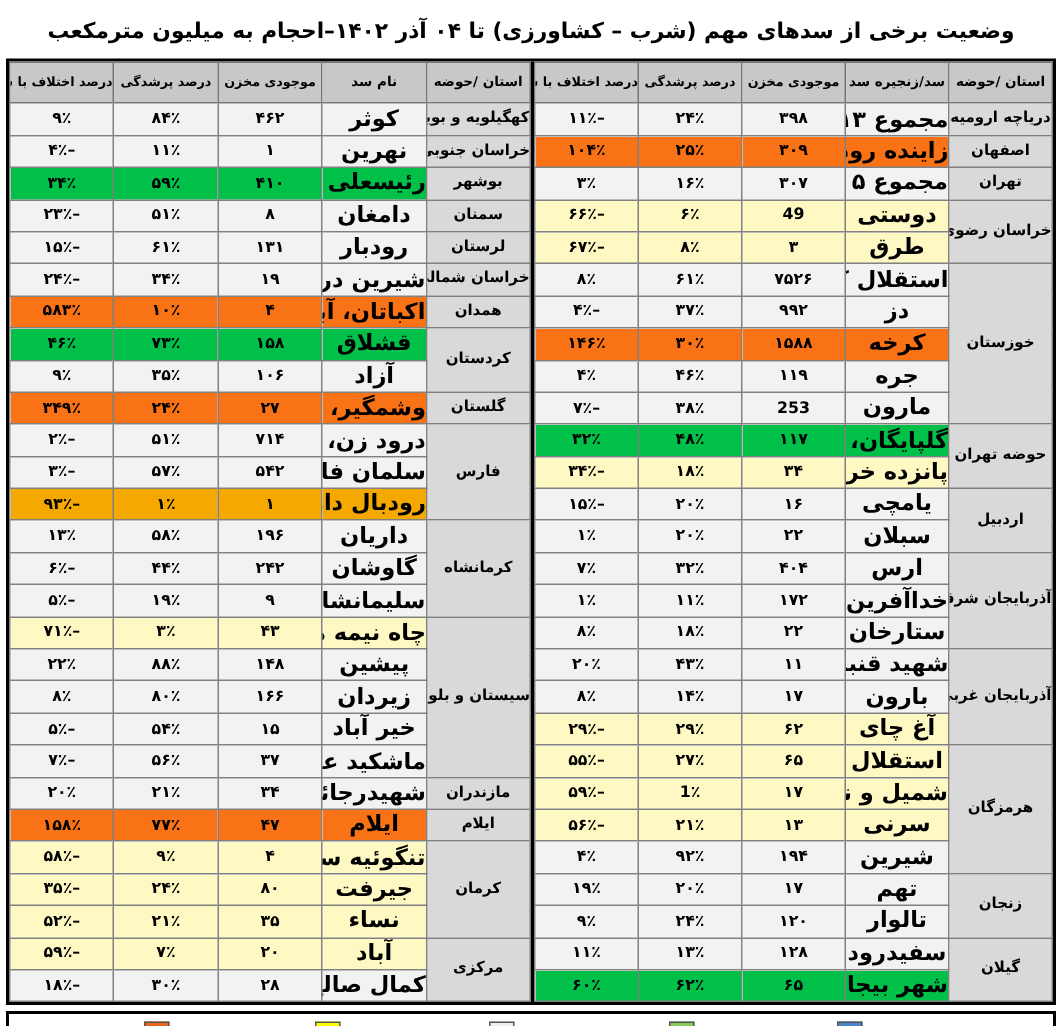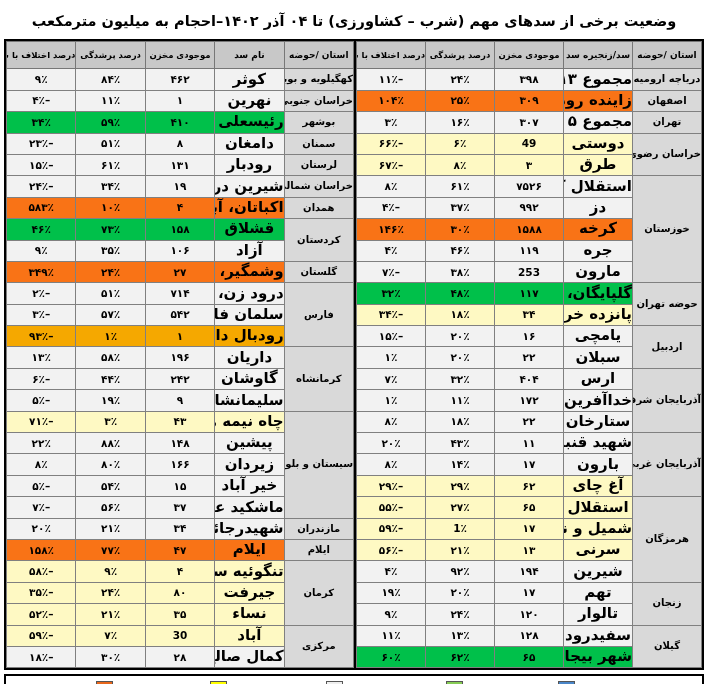--- a/index.html
+++ b/index.html
@@ -513,21 +513,21 @@
             </tr>
             <tr>
               <td class="dam c-yellow">نساء</td>
               <td class="num c-yellow">۳۵</td>
               <td class="num c-yellow">۲۱٪</td>
               <td class="num c-yellow">–۵۲٪</td>
             </tr>
             <tr>
               <td class="prov" rowspan="2">مرکزی</td>
               <td class="dam c-yellow">آباد</td>
-              <td class="num c-yellow">30</td>
+              <td class="num c-yellow">۲۰</td>
               <td class="num c-yellow">۷٪</td>
               <td class="num c-yellow">–۵۹٪</td>
             </tr>
             <tr>
               <td class="dam c-white">کمال صالح</td>
               <td class="num c-white">۲۸</td>
               <td class="num c-white">۳۰٪</td>
               <td class="num c-white">–۱۸٪</td>
             </tr>
           </tbody>

